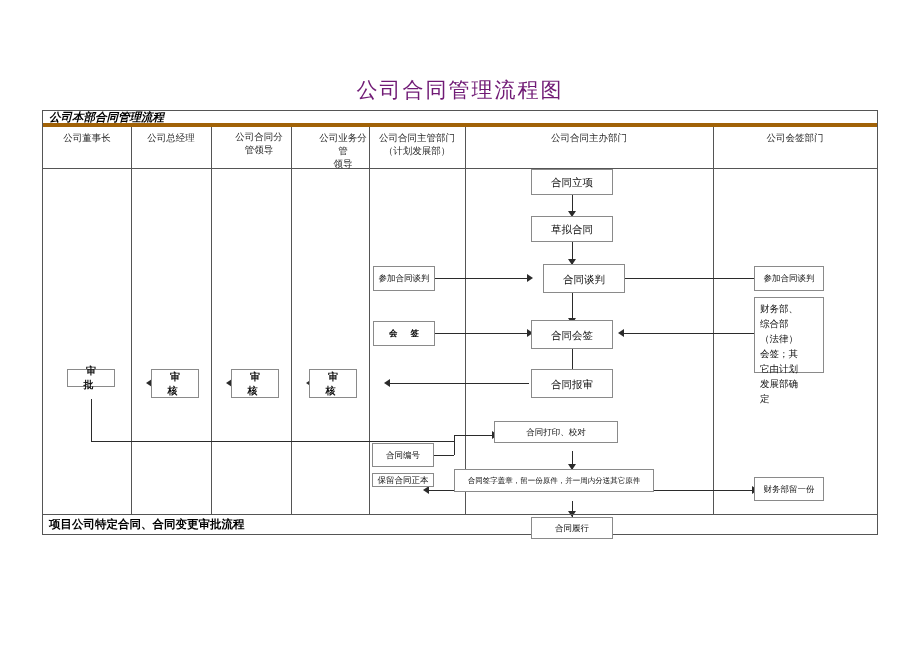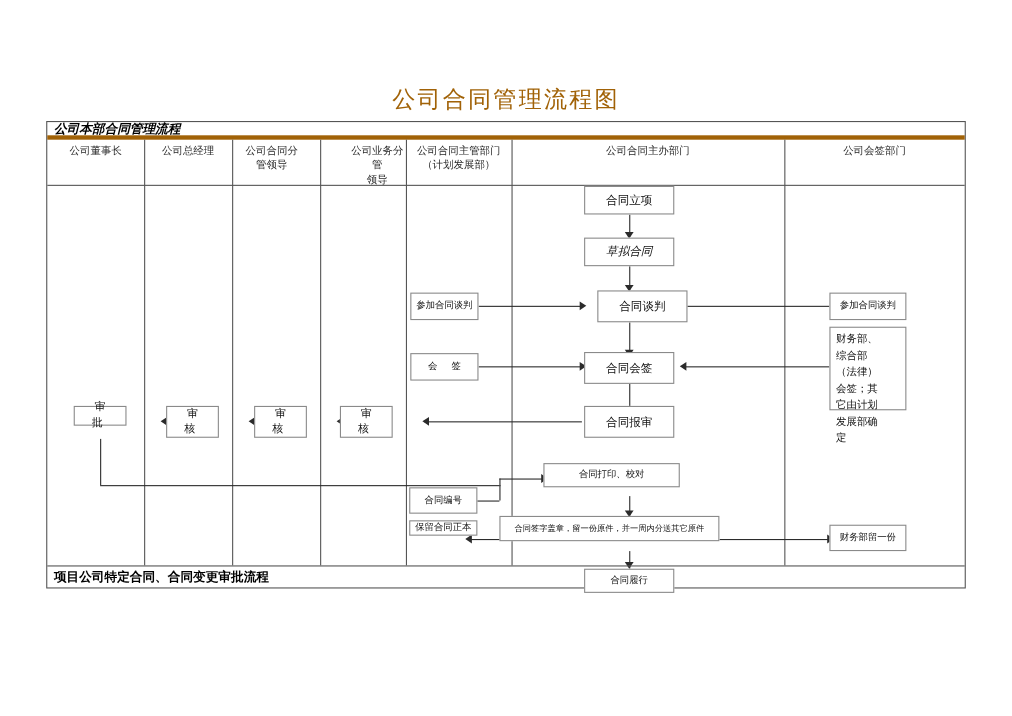--- a/index.html
+++ b/index.html
@@ -18,21 +18,21 @@
 
   
   #chart-title {
     position: absolute;
     left: 0;
     top: 76px;
     width: 920px;
     text-align: center;
     font-size: 21px;
     letter-spacing: 2px;
-    color: #a16207;
+    color: #701a75;
     font-family: "DejaVu Serif", "Liberation Serif", serif;
     font-weight: 400;
   }
 
   
   #flow-table {
     position: absolute;
     left: 42px;
     top: 110px;
     width: 836px;
@@ -133,21 +133,21 @@
   .node.small { font-size: 8.5px; line-height: 11px; }
   .node.multi {
     align-items: flex-start;
     padding-top: 3px;
     font-size: 9.5px;
     line-height: 15px;
     text-align: left;
     padding-left: 5px;
     padding-right: 17px;
   }
-  .node.spaced { letter-spacing: 5px; text-indent: 5px; }
+  .node.spaced { letter-spacing: 5px; text-indent: 5px; font-weight: bold; }
 
   
   .line-h, .line-v {
     position: absolute;
     background: #2b2b2b;
   }
   .line-h { height: 1px; }
   .line-v { width: 1px; }
 
   .arrow {
@@ -184,21 +184,21 @@
 
   <div id="header-row">
     <div class="col-head" style="left:88px; width:80px;">
       <span>公司总经理</span>
       <span></span>
     </div>
     <div class="col-head" style="left:0px; width:88px;">
       <span>公司董事长</span>
       <span></span>
     </div>
-    <div class="col-head" style="left:164px; width:80px;">
+    <div class="col-head" style="left:176px; width:80px;font-family:Liberation Serif, serif;">
       <span>公司合同分</span>
       <span>管领导</span>
     </div>
     <div class="col-head" style="left:248px; width:78px;padding-left:26px;">
       <span>公司业务分管</span>
       <span>领导</span>
     </div>
     <div class="col-head" style="left:326px; width:96px;">
       <span>公司合同主管部门</span>
       <span>（计划发展部）</span>
@@ -273,21 +273,21 @@
   <div class="arrow left" style="left:380px; top:375px;"></div>
 
   <div class="line-h" style="left:611px; top:379px; width:100px;"></div>
   <div class="arrow right" style="left:709px; top:375px;"></div>
 
   <div class="line-v" style="left:529px; top:390px; height:16px;"></div>
   <div class="arrow down" style="left:525px; top:400px;"></div>
 
   <div class="node" style="left:488px; top:58px; width:82px; height:26px;">合同立项</div>
 
-  <div class="node" style="left:488px; top:105px; width:82px; height:26px;font-style:italic;">草拟合同</div>
+  <div class="node" style="left:488px; top:105px; width:82px; height:26px;">草拟合同</div>
 
   <div class="node" style="left:488px; top:153px; width:82px; height:29px;margin-left:12px;">合同谈判</div>
 
   <div class="node" style="left:488px; top:209px; width:82px; height:29px;">合同会签</div>
 
   <div class="node" style="left:488px; top:258px; width:82px; height:29px;">合同报审</div>
 
   <div class="node small" style="left:330px; top:155px; width:62px; height:25px;">参加合同谈判</div>
 
   <div class="node small" style="left:711px; top:155px; width:70px; height:25px;">参加合同谈判</div>

